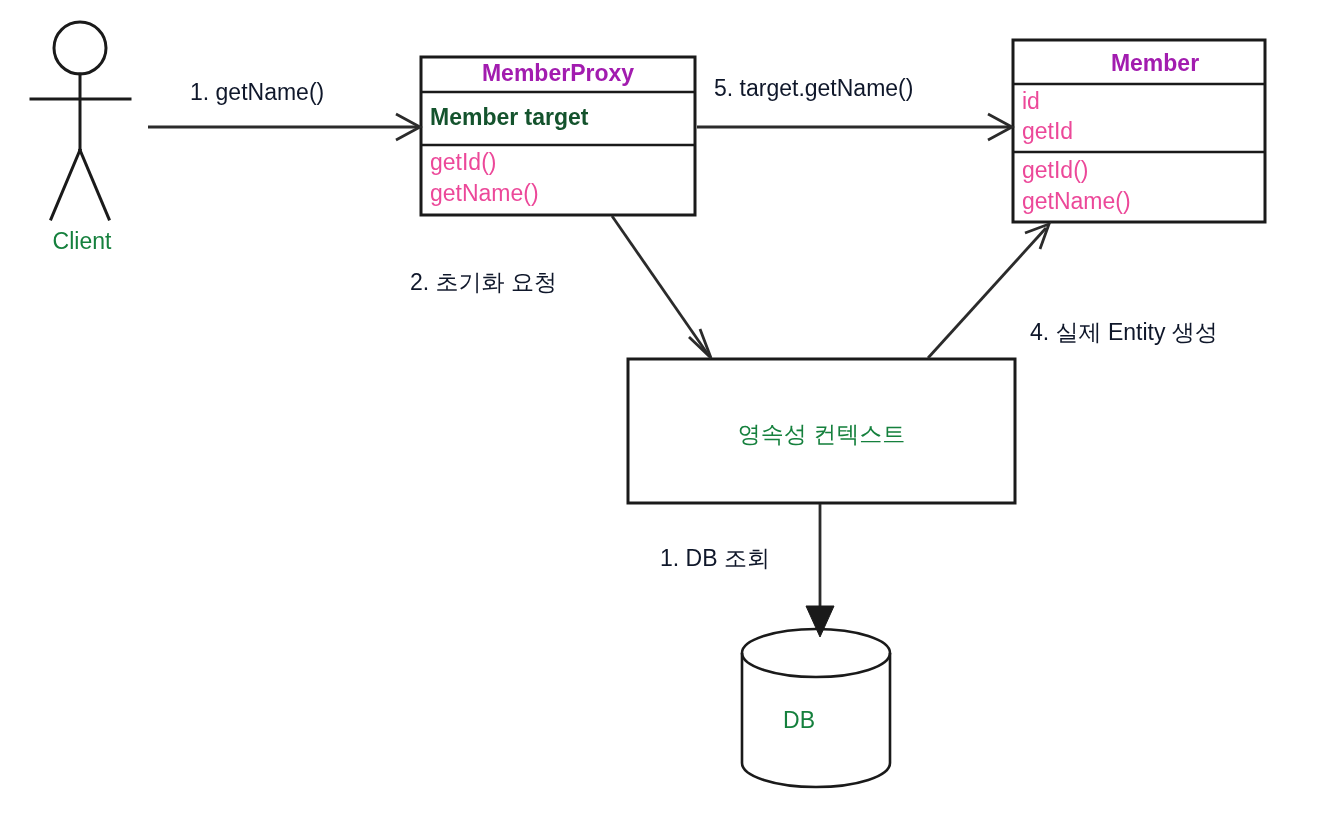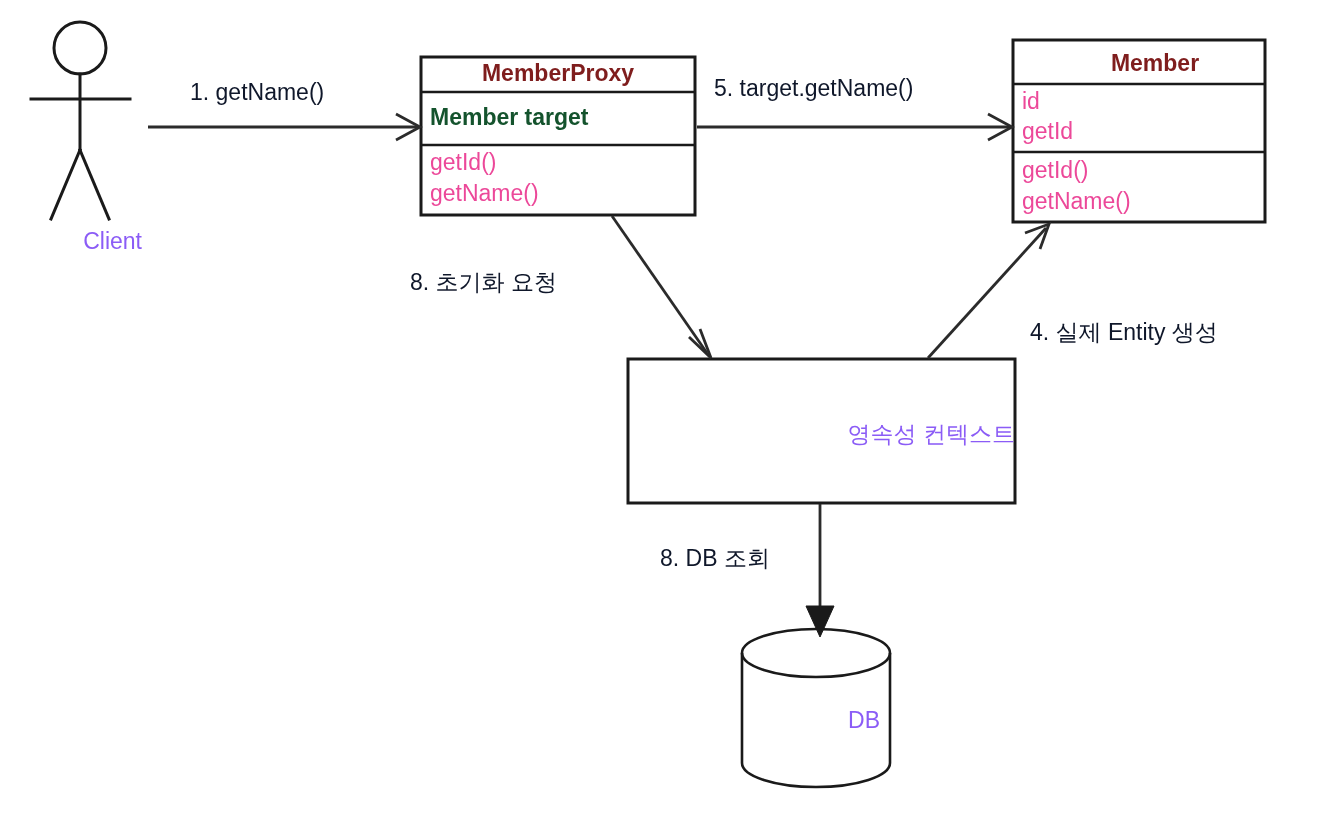--- a/index.html
+++ b/index.html
@@ -64,41 +64,41 @@
   .lbl {
     position: absolute;
     color: #0f172a;
     font-size: 23px;
     line-height: 1.12;
     white-space: nowrap;
     font-family: "Liberation Sans", "DejaVu Sans", sans-serif;
   }
   .cls-title {
     position: absolute;
-    color: #7f1d1d;
+    color: #a21caf;
     font-weight: bold;
     font-size: 23px;
     text-align: center;
     white-space: nowrap;
   }
   .cls-row {
     position: absolute;
     color: #ec4899;
     font-size: 23px;
     white-space: nowrap;
   }
   .cls-row.bold {
     color: #14532d;
     font-weight: bold;
   }
   .centered-text {
     position: absolute;
-    color: #8b5cf6;
+    color: #15803d;
     font-size: 23px;
-    text-align: right;
+    text-align: center;
     white-space: nowrap;
   }
 </style>
 </head>
 <body>
 
 <div id="canvas">
 
   <svg class="layer" viewBox="0 0 1322 814">
 
@@ -173,25 +173,25 @@
   <div class="cls-row" style="left:1022px; top:88px;">id</div>
 
   <div class="cls-row" style="left:1022px; top:118px;">getId</div>
 
   <div class="cls-row" style="left:1022px; top:157px;">getId()</div>
 
   <div class="cls-row" style="left:1022px; top:188px;">getName()</div>
 
   <div class="centered-text" style="left:628px; top:419px; width:387px;">영속성 컨텍스트</div>
 
-  <div class="centered-text" style="left:760px; top:707px; width:120px;">DB</div>
+  <div class="centered-text" style="left:739px; top:707px; width:120px;">DB</div>
 
   <div class="lbl" style="left:190px; top:80px;">1. getName()</div>
 
-  <div class="lbl" style="left:410px; top:270px;">8. 초기화 요청</div>
+  <div class="lbl" style="left:410px; top:270px;">2. 초기화 요청</div>
 
-  <div class="lbl" style="left:660px; top:546px;">8. DB 조회</div>
+  <div class="lbl" style="left:660px; top:546px;">1. DB 조회</div>
 
   <div class="lbl" style="left:1030px; top:284px;margin-top:36px;">4. 실제 Entity 생성</div>
 
   <div class="lbl" style="left:714px; top:76px;">5. target.getName()</div>
 
 </div>
 
 </body></html>

